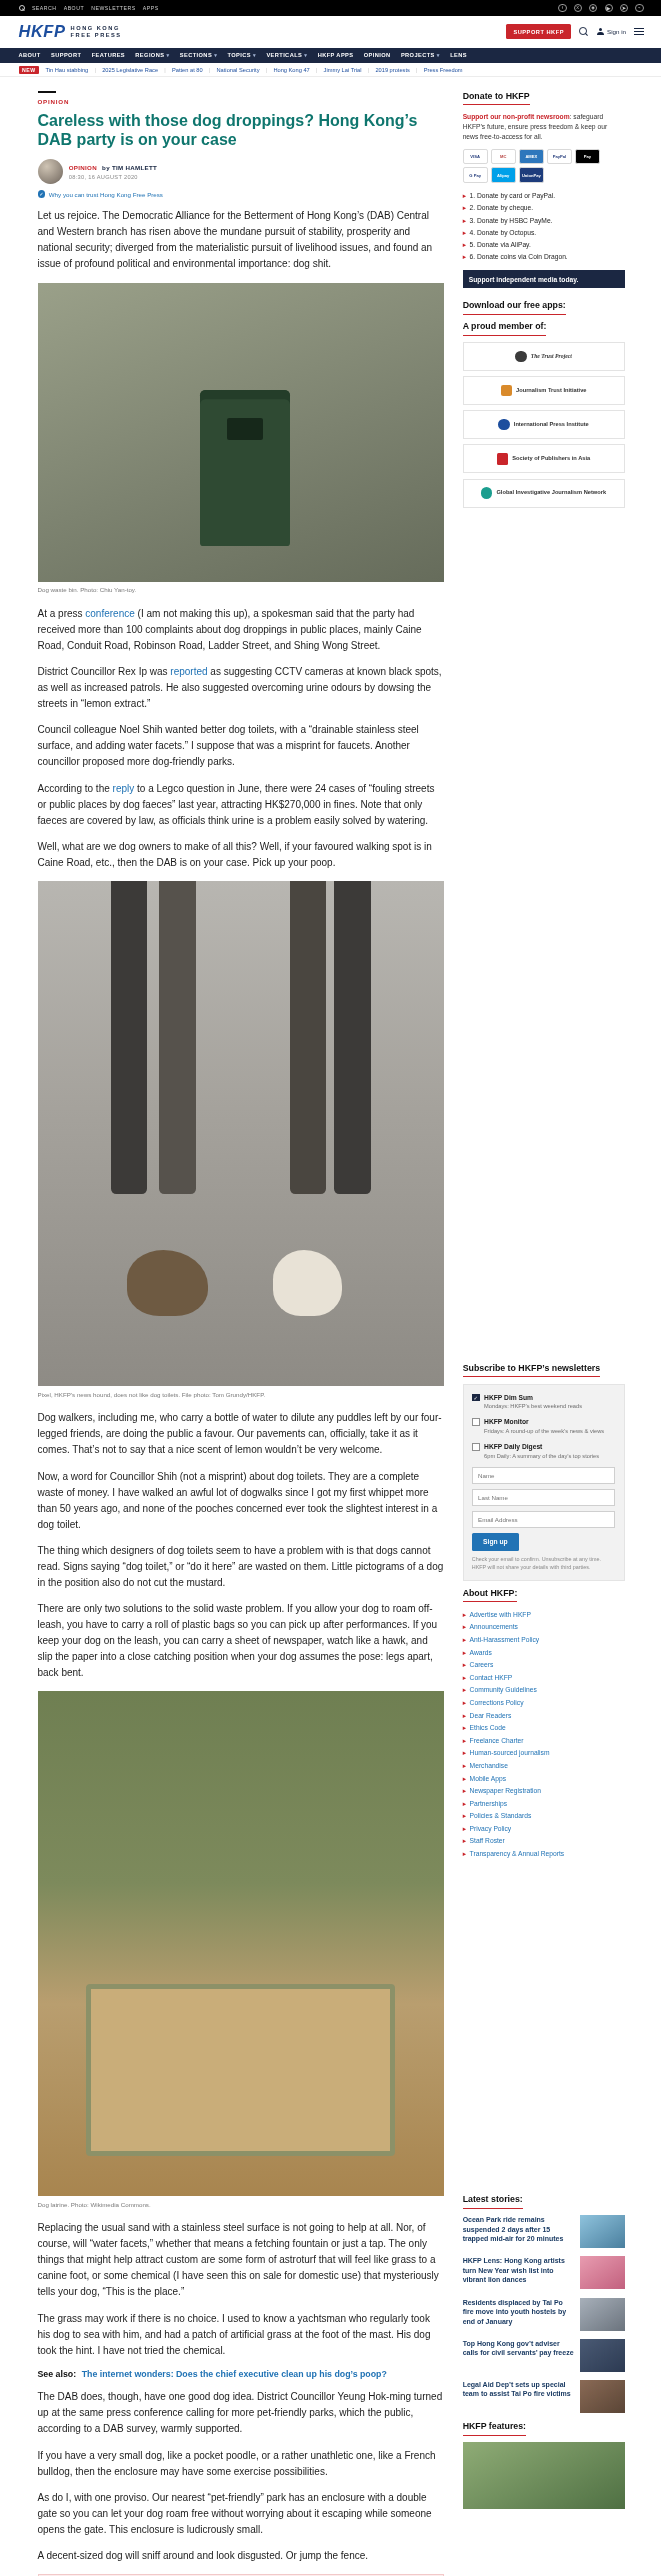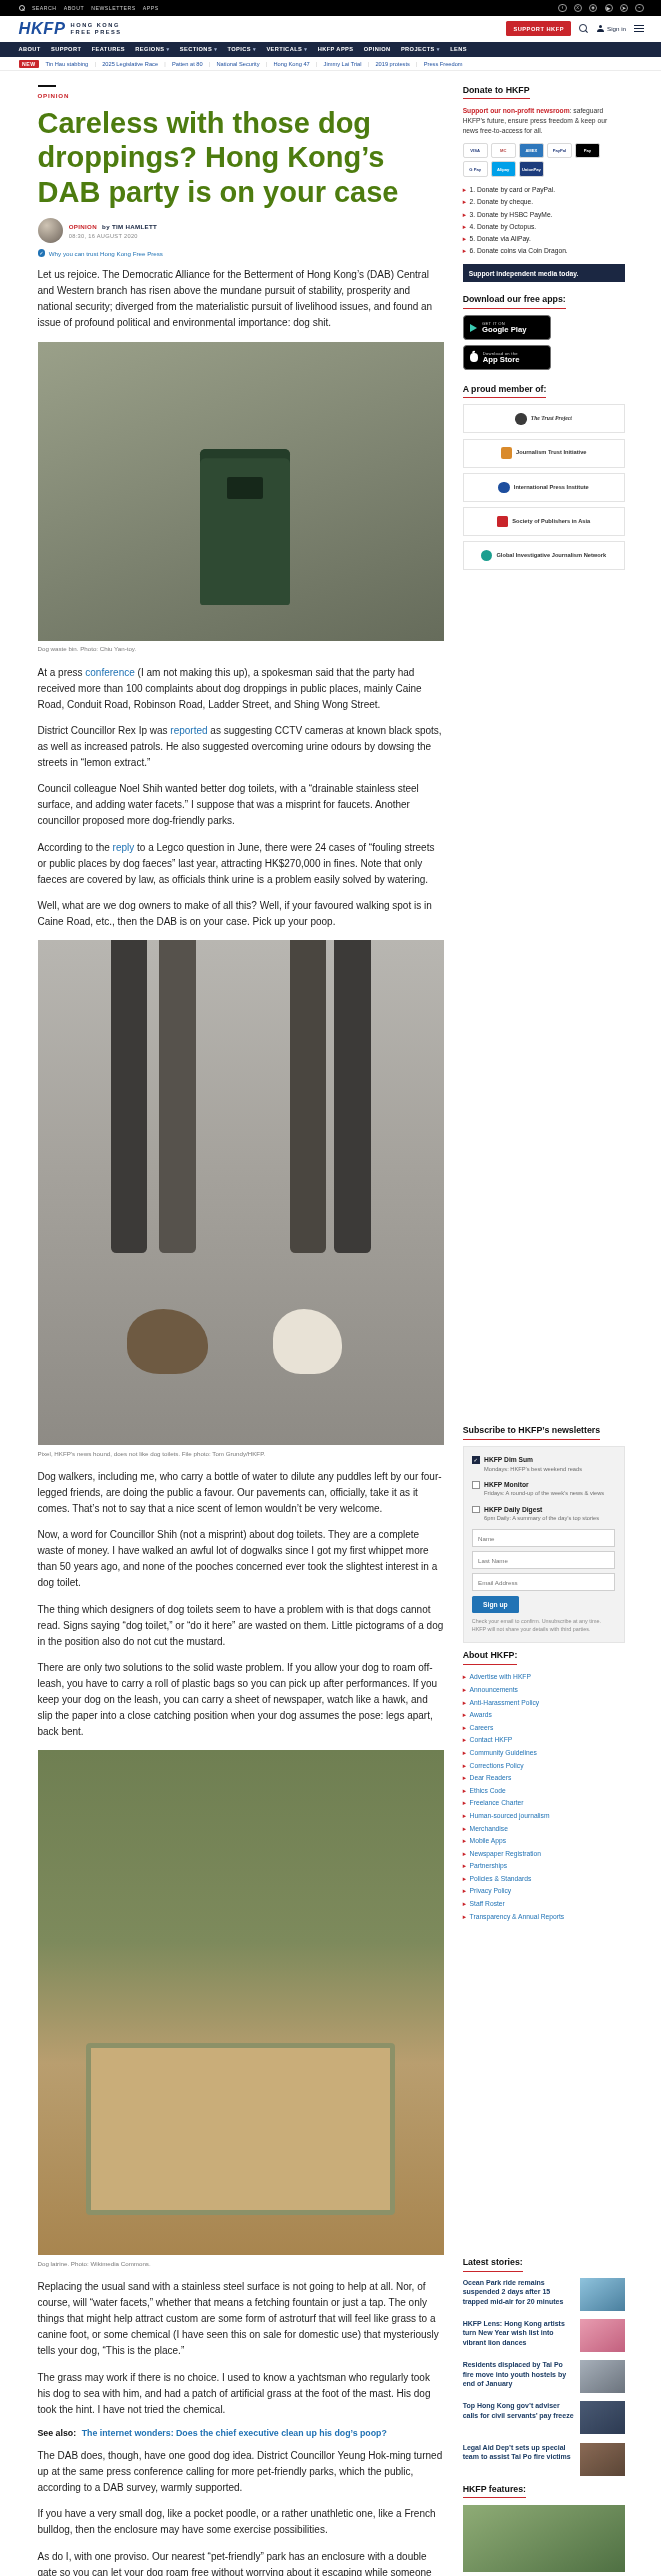--- a/index.html
+++ b/index.html
@@ -9,21 +9,21 @@
   
   .utilbar { background:#000; color:#cfcfcf; height:15.5px; display:flex; align-items:center; justify-content:space-between; padding:0 18.5px; font-size:5.2px; letter-spacing:0.5px; }
   .utilbar-left, .utilbar-right { display:flex; align-items:center; gap:7.2px; }
   .util-link { cursor:pointer; }
   .mini-ic { width:8.2px; height:8.2px; border:0.5px solid #9a9a9a; border-radius:50%; display:inline-flex; align-items:center; justify-content:center; font-size:4.1px; color:#cfcfcf; }
   .search-glyph { position:relative; width:6.2px; height:6.2px; display:inline-block; }
   .search-glyph::before { content:""; position:absolute; width:4.1px; height:4.1px; border:0.8px solid #cfcfcf; border-radius:50%; left:0; top:0; }
   .search-glyph::after { content:""; position:absolute; width:2.6px; height:0.8px; background:#cfcfcf; transform:rotate(45deg); left:3.6px; top:4.6px; }
 
   
-  .masthead { height:26px; display:flex; align-items:center; justify-content:space-between; padding:0 18.5px; background:#fff; }
+  .masthead { height:32px; display:flex; align-items:center; justify-content:space-between; padding:0 18.5px; background:#fff; }
   .logo { display:flex; align-items:center; gap:5.2px; cursor:pointer; }
   .logo-acronym { font-size:16.5px; font-weight:800; color:#1d4e9e; font-style:italic; letter-spacing:0.5px; }
   .logo-lines { display:flex; flex-direction:column; gap:1px; }
   .logo-lines span { font-size:5.7px; font-weight:800; letter-spacing:1.5px; color:#15233f; }
   .mast-right { display:flex; align-items:center; gap:8.2px; }
   .support-btn { background:#c9252b; color:#fff; font-size:5.7px; font-weight:800; letter-spacing:0.5px; padding:4.6px 7.2px; border-radius:1.5px; cursor:pointer; }
   .mast-search { width:9.3px; height:9.3px; position:relative; cursor:pointer; }
   .mast-search::before { content:""; position:absolute; width:5.7px; height:5.7px; border:1px solid #15233f; border-radius:50%; }
   .mast-search::after { content:""; position:absolute; width:3.1px; height:1px; background:#15233f; transform:rotate(45deg); left:5.2px; top:6.7px; }
   .signin { display:flex; align-items:center; gap:3.1px; font-size:6.2px; color:#15233f; cursor:pointer; }
@@ -44,21 +44,21 @@
   .ticker-item:not(:last-child)::after { content:"|"; color:#c9c9c9; margin-left:6.2px; }
 
   
   .content { width:587px; margin:0 auto; display:flex; gap:18.5px; padding-top:13.4px; }
   main.article { width:407px; }
   aside.sidebar { width:162px; }
 
   
   .kicker-dash { width:18.5px; height:2.1px; background:#101010; margin-bottom:5.2px; }
   .kicker { color:#c9252b; font-weight:800; font-size:6.2px; letter-spacing:0.8px; cursor:pointer; }
-  h1.title { font-size:29px; line-height:1.18; font-weight:800; color:#4d7c0f; margin:7.2px 0 9.3px; }
+  h1.title { font-size:16px; line-height:1.18; font-weight:800; color:#0f766e; margin:7.2px 0 9.3px; }
   .standfirst { font-style:italic; font-size:8.8px; line-height:1.5; color:#333; margin-bottom:12.4px; }
   .byline { display:flex; align-items:center; gap:6.2px; margin-bottom:6.2px; }
   .avatar { width:25px; height:25px; border-radius:50%; background:radial-gradient(circle at 35% 30%, #cfc4b4, #8b8176 70%, #5c554d); cursor:pointer; flex:0 0 auto; }
   .byline-name { font-size:6.2px; font-weight:800; letter-spacing:0.3px; color:#15233f; }
   .byline-name .red { color:#c9252b; margin-right:3.1px; }
   .byline-date { font-size:5.7px; color:#8a8a8a; letter-spacing:0.3px; margin-top:2.6px; }
   .trust { display:flex; align-items:center; gap:3.6px; color:#2173b5; font-size:6.2px; margin-bottom:10.3px; cursor:pointer; }
   .trust-ic { width:7.7px; height:7.7px; border-radius:50%; background:#2173b5; color:#fff; font-size:5.2px; display:inline-flex; align-items:center; justify-content:center; }
   .trust-ic::before { content:"✓"; }
   p.body { font-size:10px; line-height:1.6; margin-bottom:10.3px; color:#1c1c1c; }
@@ -325,36 +325,20 @@
         <li>1. Donate by card or PayPal.</li>
         <li>2. Donate by cheque.</li>
         <li>3. Donate by HSBC PayMe.</li>
         <li>4. Donate by Octopus.</li>
         <li>5. Donate via AliPay.</li>
         <li>6. Donate coins via Coin Dragon.</li>
       </ul>
       <div class="navy-cta">Support independent media today.</div>
 
       <h3 class="side-h">Download our free apps:</h3>
-      <div class="badges">
-        <div class="badge">
-          <span class="play-ic"></span>
-          <span class="txt">
-            <span class="small">GET IT ON</span>
-            <span class="big">Google Play</span>
-          </span>
-        </div>
-        <div class="badge">
-          <span class="apple-ic"></span>
-          <span class="txt">
-            <span class="small">Download on the</span>
-            <span class="big">App Store</span>
-          </span>
-        </div>
-      </div>
 
       <h3 class="side-h">A proud member of:</h3>
       <div class="member-cards">
         <div class="member-card mc1">
             <span class="mc-mark"></span>
             <span class="mc-name">The Trust Project</span>
           </div>
         <div class="member-card mc2">
             <span class="mc-mark"></span>
             <span class="mc-name">Journalism Trust Initiative</span>

